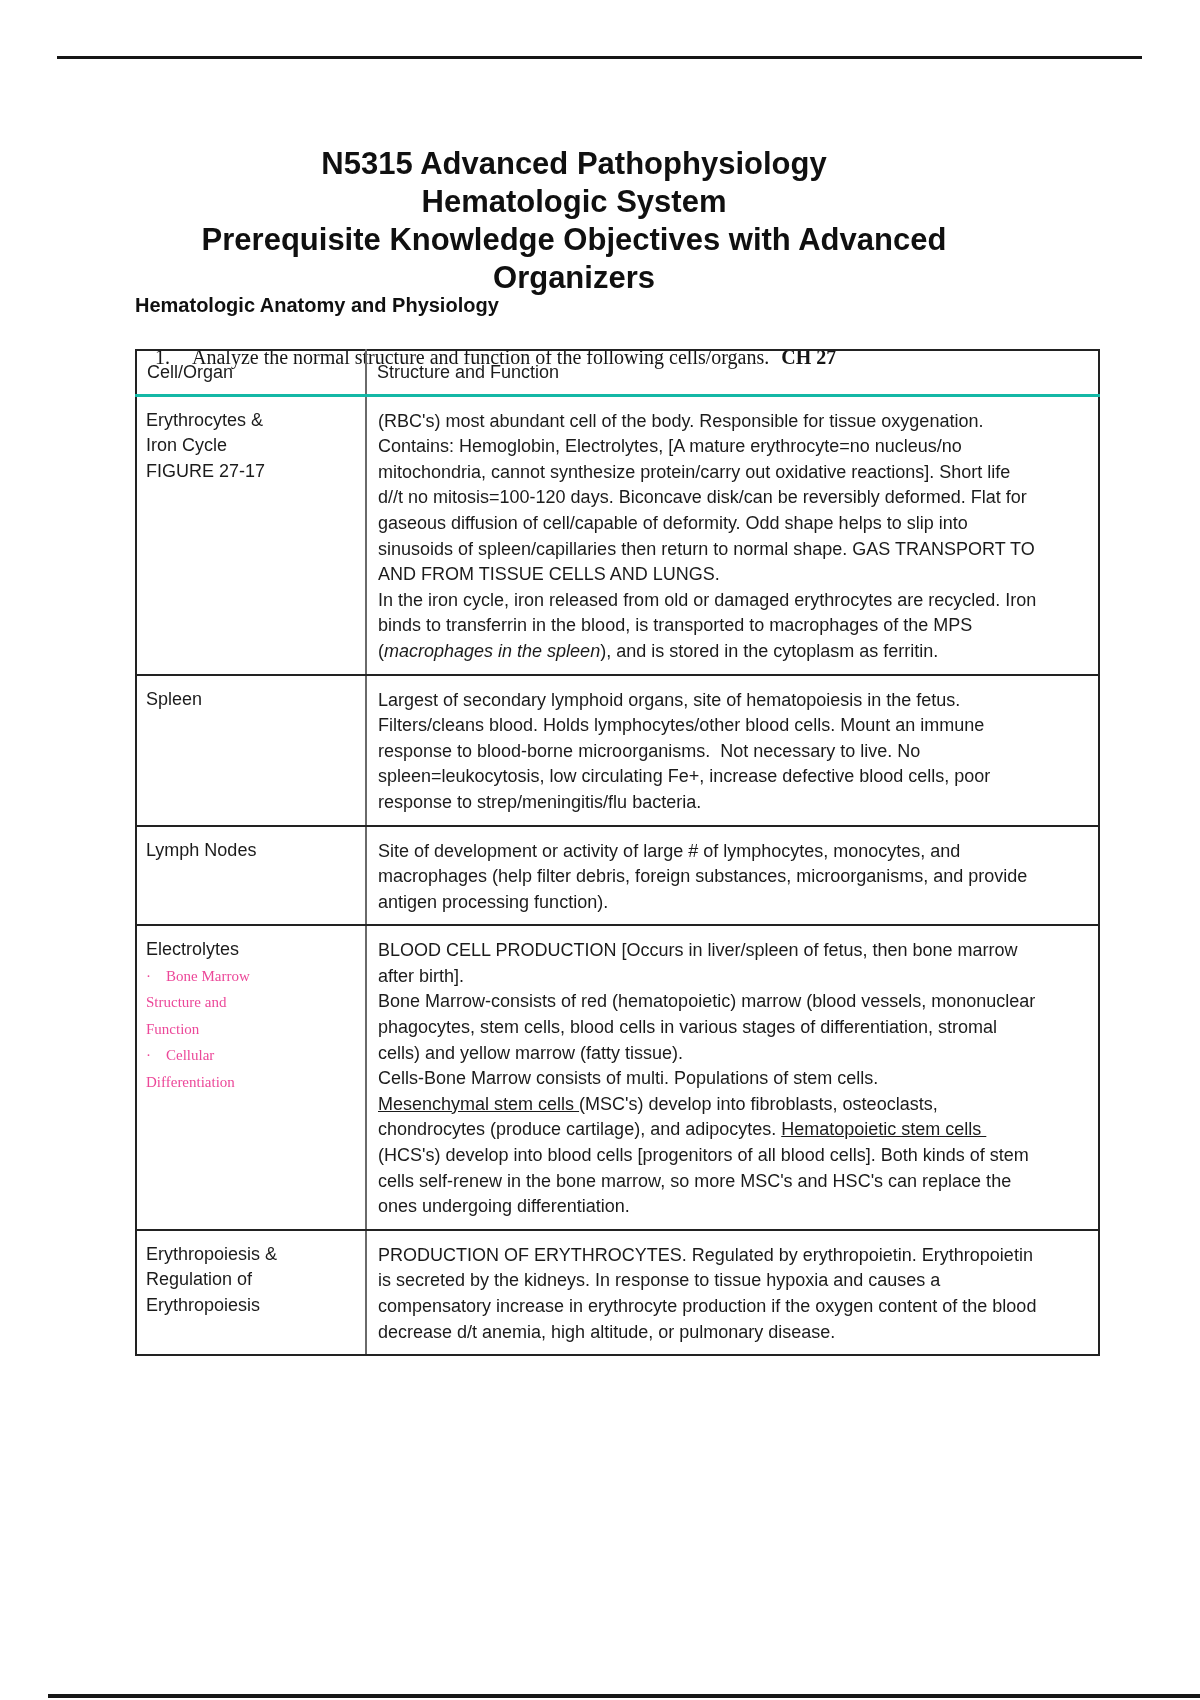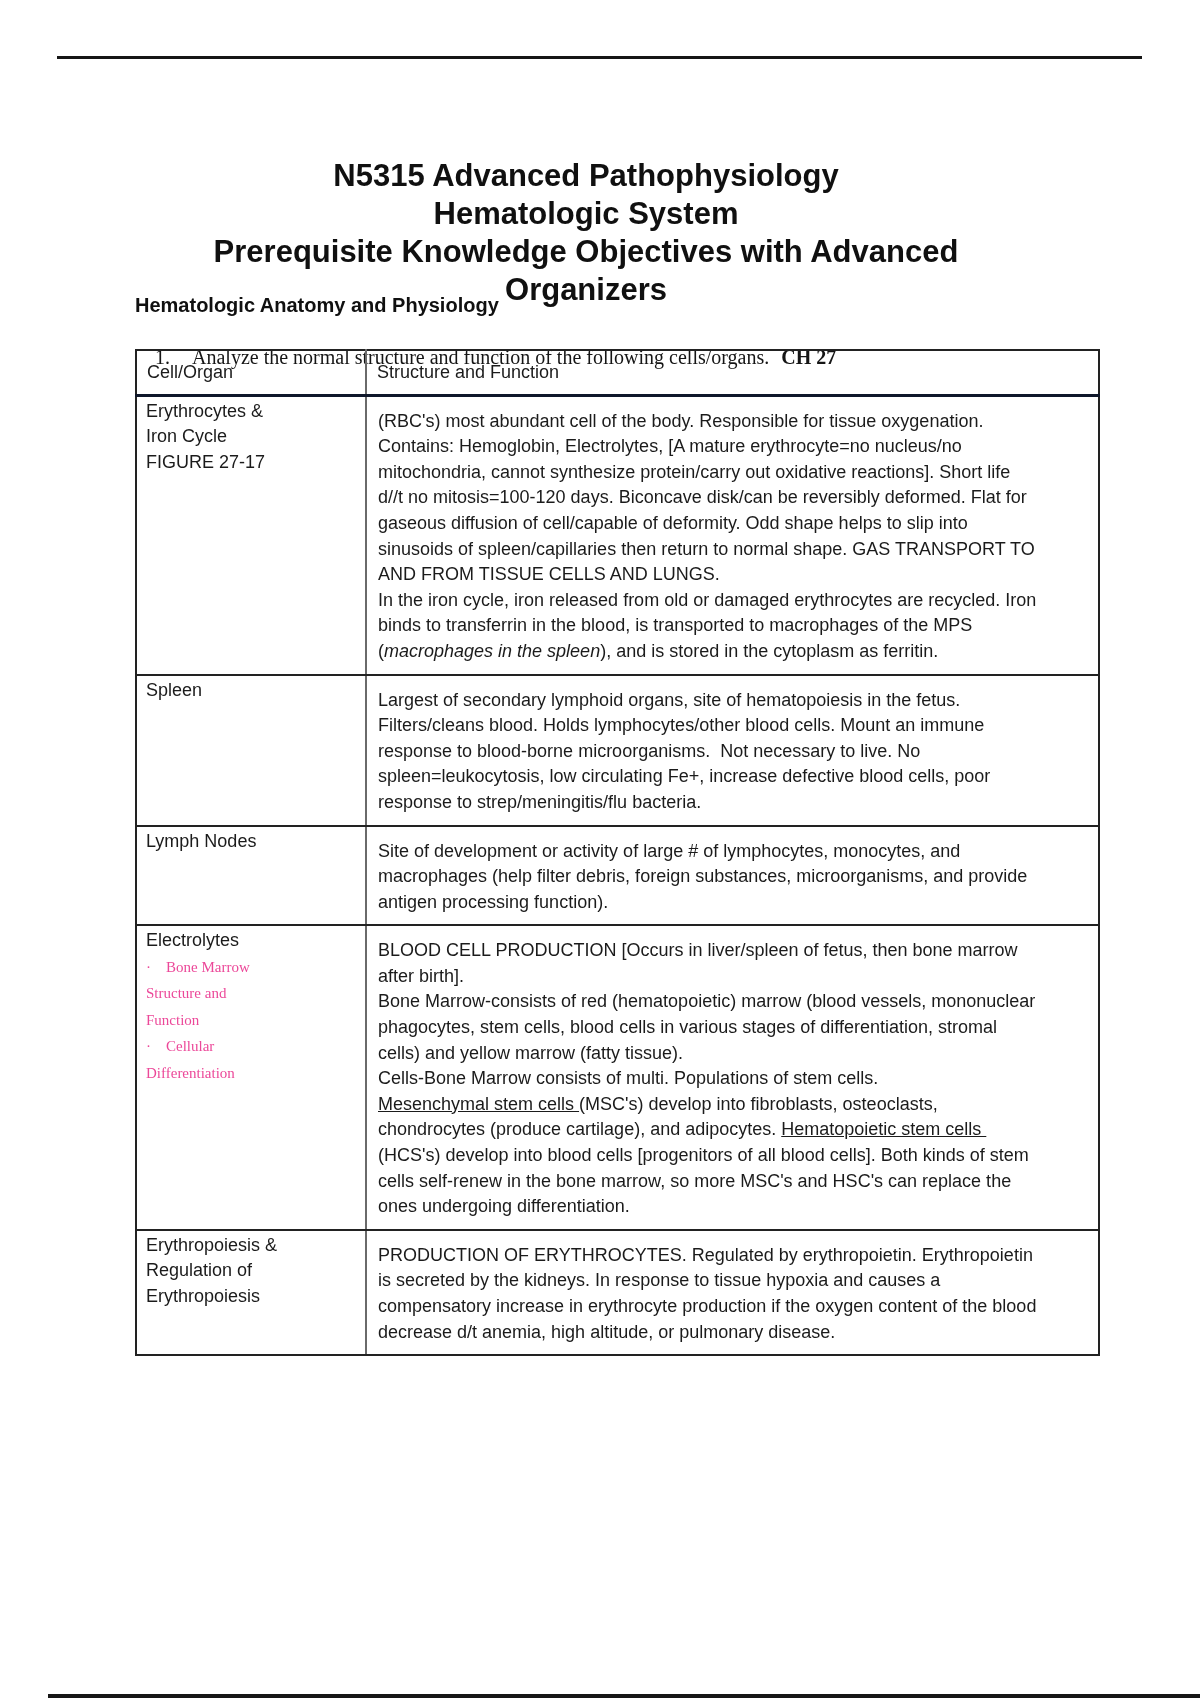--- a/index.html
+++ b/index.html
@@ -12,21 +12,21 @@
     font-family:"Liberation Sans", sans-serif;
     color:#1b1b1b;
   }
   .rule{position:absolute;background:#161616;}
   .rule-top{left:57px;top:56px;width:1085px;height:3px;}
   .rule-bottom{left:48px;top:1694px;width:1152px;height:4px;}
 
   .doc-title{
     position:absolute;
     left:135px;top:141px;width:870px;
-    margin:16px;
+    margin:4px;
     text-align:center;
     font-size:31px;
     font-weight:bold;
     line-height:38px;
     color:#101010;
   }
   .section-heading{
     position:absolute;
     left:135px;top:294px;
     font-size:20px;
@@ -61,24 +61,24 @@
     font-size:18px;
     line-height:25.6px;
     color:#1b1b1b;
   }
   
   table.objectives-table td:first-child{border-right:2px solid #6a6a6a;}
   table.objectives-table thead td{
     height:45px;
     box-sizing:border-box;
     padding:9px 10px 8px 10px;
-    border-bottom:3px solid #0f172a;
+    border-bottom:3px solid #14b8a6;
   }
   table.objectives-table tbody td.organ-cell{
-    padding:2px 8px 8px 9px;
+    padding:11px 8px 8px 9px;
     margin-left:48px;
   }
   table.objectives-table tbody td.desc-cell{
     padding:12px 58px 9px 11px;
   }
   .organ-line{white-space:pre-wrap;}
   .organ-line.s{
     font-family:"Liberation Serif", serif;
     font-size:15px;
     line-height:26.5px;

